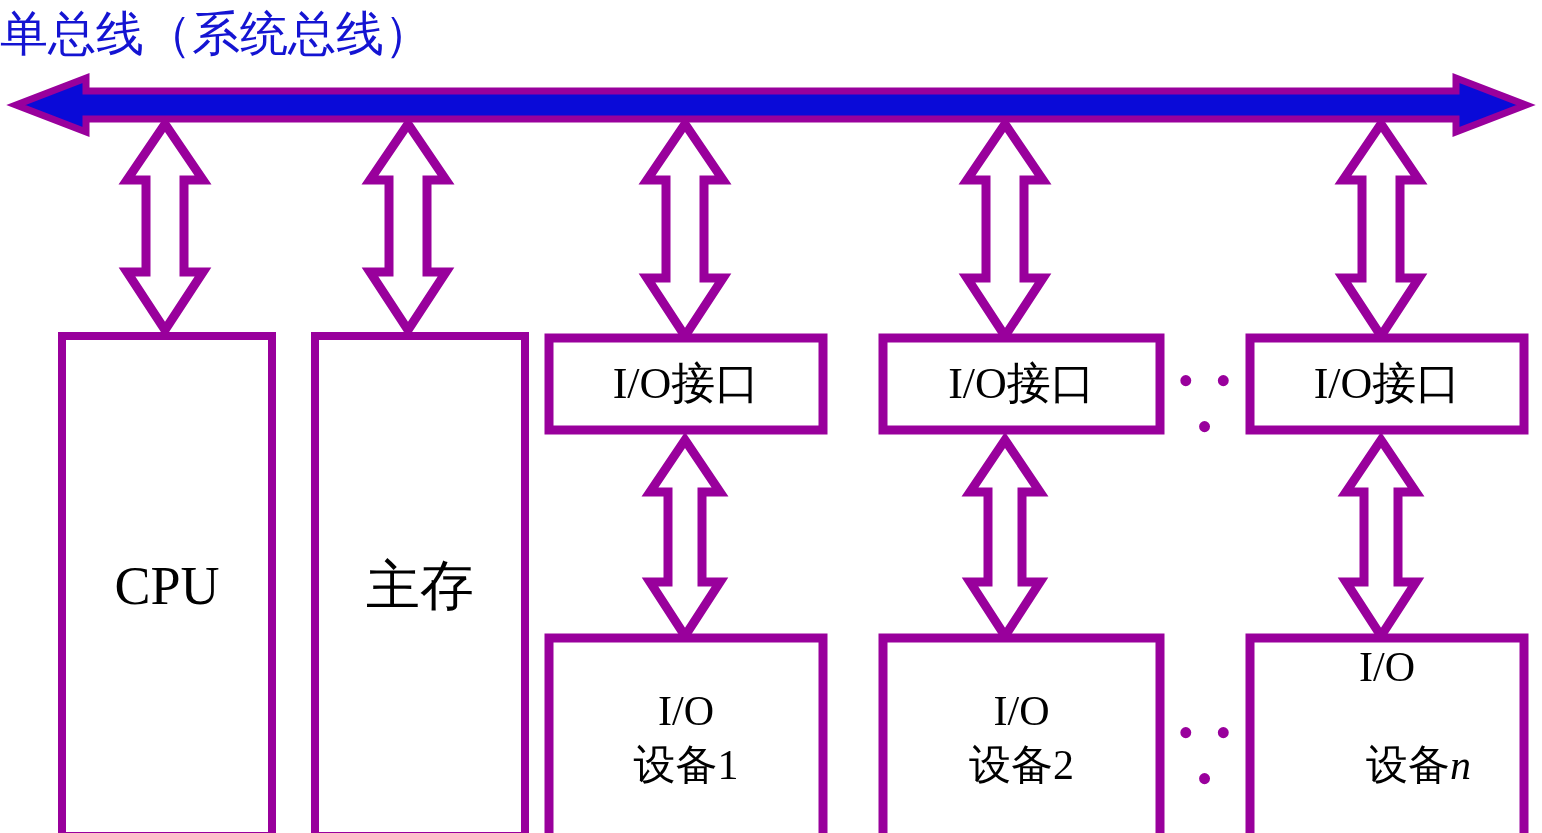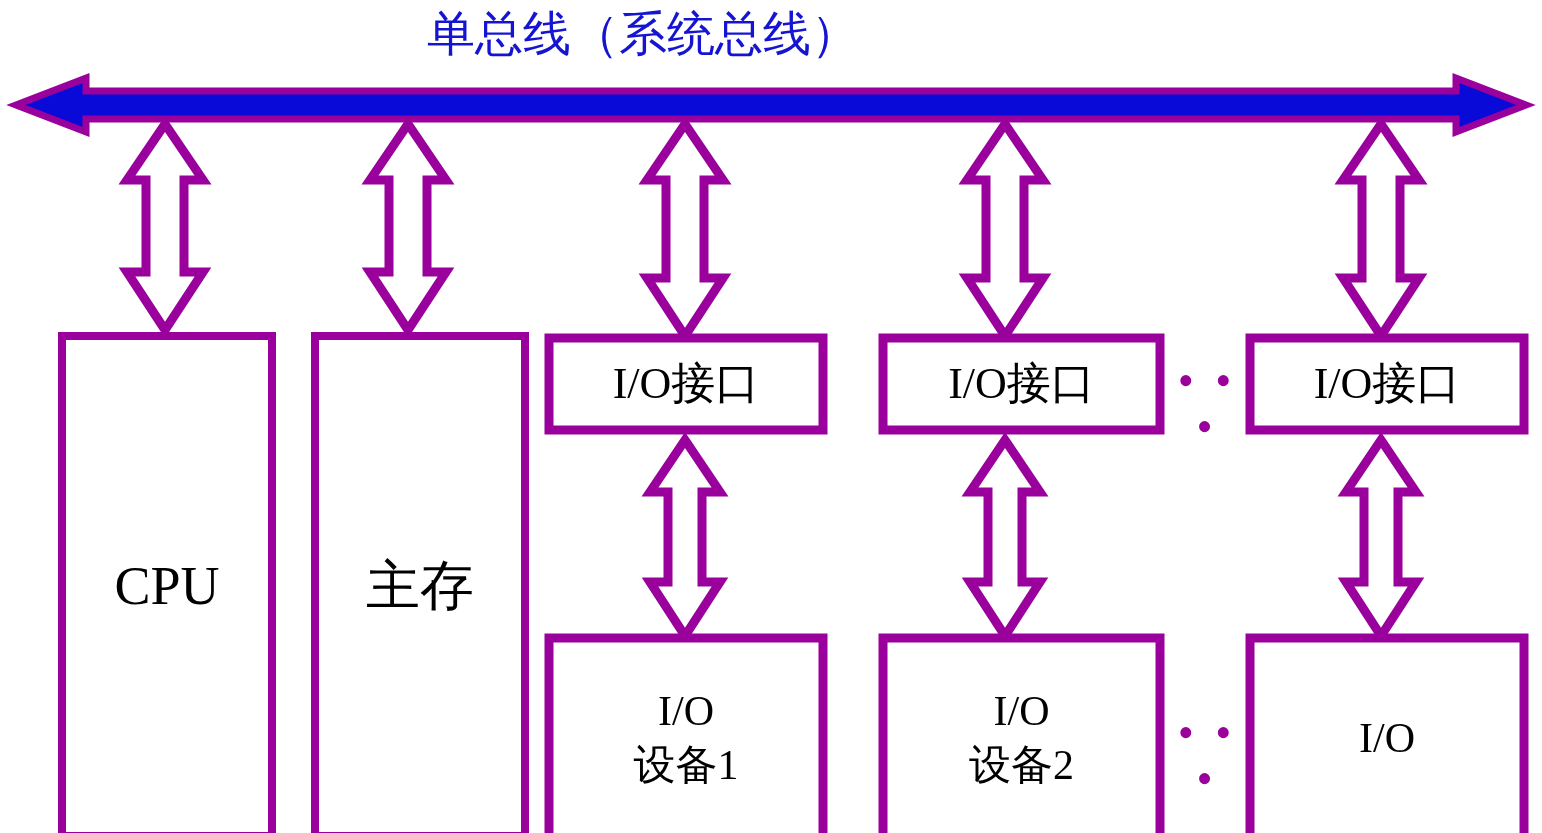--- a/index.html
+++ b/index.html
@@ -16,21 +16,20 @@
     display:flex;align-items:center;justify-content:center;
     text-align:left;
     color:#000000;
     line-height:1.05;
     white-space:pre;
     pointer-events:none;
   }
   .title{
     position:absolute;
     left:0;top:2px;width:1286px;
-    text-align:center;
     font-size:48px;
     color:#1414d2;
     font-family:"DejaVu Serif","Liberation Serif",serif;
     letter-spacing:0px;
   }
   .big{font-size:54px;}
   .mid{font-size:44px;}
   .dev{font-size:42px;}
   .ital{font-style:italic;}
   .dots{
@@ -157,19 +156,22 @@
     <span>设备1</span>
   </div>
 
   <div class="lbl dev" style="left:883px;top:638px;width:277px;height:200px;flex-direction:column;gap:10px;">
     <span>I/O</span>
     <span>设备2</span>
   </div>
 
   <div class="lbl dev" style="left:1250px;top:638px;width:274px;height:200px;flex-direction:column;gap:10px;">
     <span>I/O</span>
+    <span>
+      <span>设备</span><span class="ital">n</span>
+    </span>
   </div>
 
   <div class="dots" style="left:1172px;top:358px;width:70px;text-align:center;">• • •</div>
 
   <div class="dots" style="left:1172px;top:710px;width:70px;text-align:center;">• • •</div>
 
 </div>
 
 </body></html>

